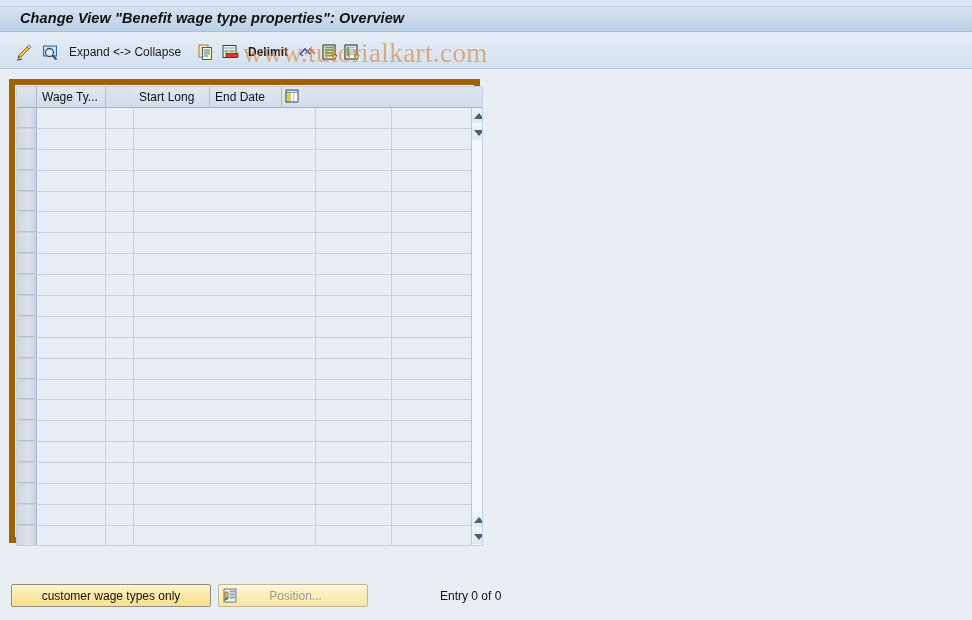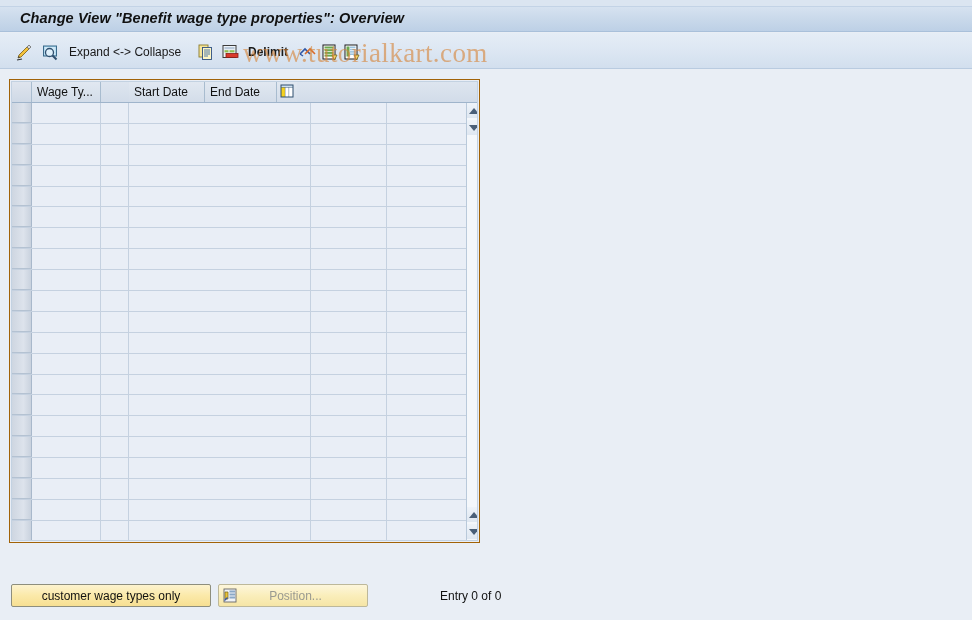--- a/index.html
+++ b/index.html
@@ -86,21 +86,21 @@
     white-space: nowrap;
     pointer-events: none;
     z-index: 40;
   }
 
   
   .grid-wrap {
     position: absolute;
     left: 9px; top: 79px;
     width: 471px; height: 464px;
-    border: 1px solid #a16207;
+    border: 6px solid #a16207;
     background: #e9eef6;
     box-sizing: border-box;
   }
   .grid-inner {
     position: absolute;
     left: 1px; top: 1px;
     width: 467px; height: 460px;
     border: 1px solid #c3d2e2;
     box-sizing: border-box;
     background: #e9eef6;
@@ -326,21 +326,21 @@
 
 <div class="watermark">www.tutorialkart.com</div>
 
 <div class="grid-wrap">
   <div class="grid-inner">
 
     <div class="hdr-row">
       <div class="hdr-cell sel" style="width:20px;"></div>
       <div class="hdr-cell" style="width:69px;">Wage Ty...</div>
       <div class="hdr-cell" style="width:28px;margin-top:40px;">Inf...</div>
-      <div class="hdr-cell" style="width:76px;">Start Date</div>
+      <div class="hdr-cell" style="width:76px;">Start Long</div>
       <div class="hdr-cell" style="width:72px;">End Date</div>
       <div class="hdr-cell cfg" style="width:20px;">
         <span>
           <svg width="14" height="14" viewBox="0 0 14 14">
             <rect x="0.5" y="0.5" width="13" height="13" fill="#2f4f6e"></rect>
             <rect x="1.5" y="3.5" width="3.4" height="9" fill="#f5d11e"></rect>
             <rect x="5.3" y="3.5" width="3.4" height="9" fill="#ffffff"></rect>
             <rect x="9.1" y="3.5" width="3.4" height="9" fill="#ffffff"></rect>
             <rect x="1.5" y="1.5" width="11" height="1.6" fill="#cfe0ef"></rect>
           </svg>

